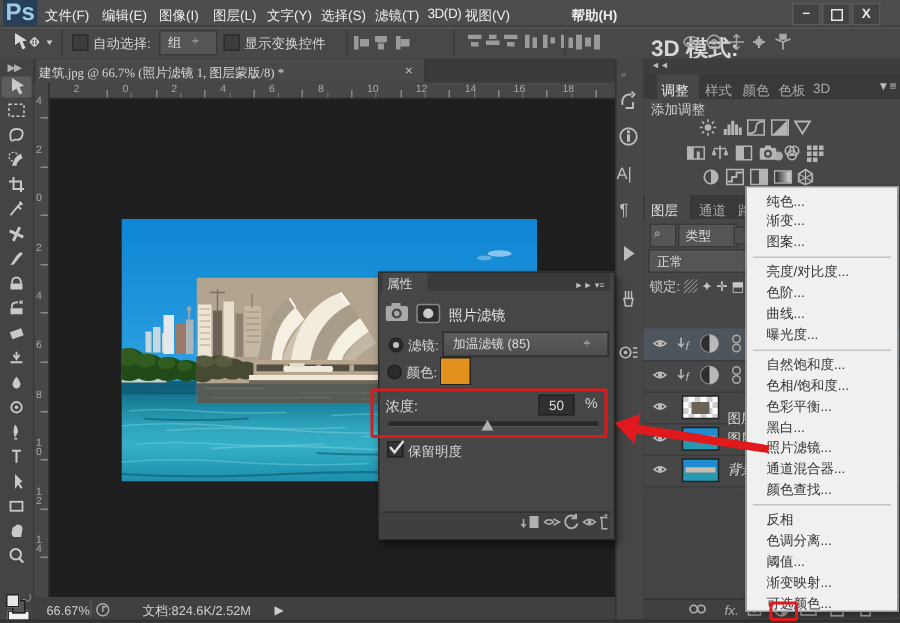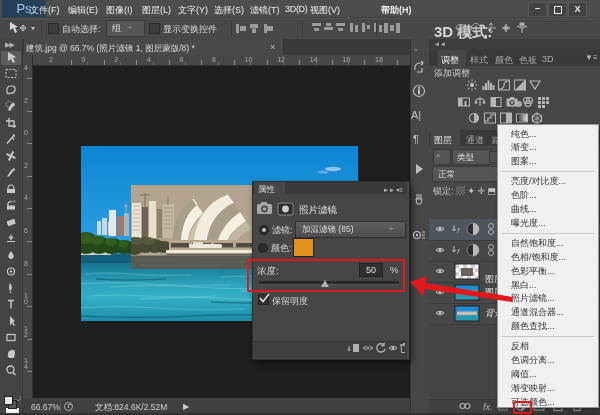--- a/index.html
+++ b/index.html
@@ -1,21 +1,21 @@
 <!DOCTYPE html>
 <html><head><meta charset="utf-8"><style>
 html,body{margin:0;padding:0;width:600px;height:415px;overflow:hidden;background:#474747;font-family:"Liberation Sans",sans-serif;}
 .ab{position:absolute;}
 .tx{position:absolute;white-space:nowrap;color:#d6d6d6;}
 </style></head>
 <body>
 <div class="ab" style="left:0;top:0;width:600px;height:415px;" id="root">
 
 <div class="ab" style="left:0;top:0;width:600px;height:17px;background:#4d4d4d;border-bottom:1px solid #3c3c3c;"></div>
-<div class="ab" style="left:2px;top:0px;width:44px;height:17px;background:#27405a;color:#9ec7e8;font-size:13px;font-weight:normal;text-align:center;line-height:17px;">Ps</div>
+<div class="ab" style="left:2px;top:0px;width:23px;height:17px;background:#27405a;color:#9ec7e8;font-size:16px;font-weight:bold;text-align:center;line-height:17px;">Ps</div>
 <div class="tx" style="left:30px;top:4px;font-size:9px;color:#ececec;">文件(F)</div>
 <div class="tx" style="left:68px;top:4px;font-size:9px;color:#ececec;">编辑(E)</div>
 <div class="tx" style="left:106px;top:4px;font-size:9px;color:#ececec;">图像(I)</div>
 <div class="tx" style="left:142px;top:4px;font-size:9px;color:#ececec;">图层(L)</div>
 <div class="tx" style="left:178px;top:4px;font-size:9px;color:#ececec;">文字(Y)</div>
 <div class="tx" style="left:214px;top:4px;font-size:9px;color:#ececec;">选择(S)</div>
 <div class="tx" style="left:250px;top:4px;font-size:9px;color:#ececec;">滤镜(T)</div>
 <div class="tx" style="left:285px;top:4px;font-size:9px;color:#ececec;letter-spacing:-0.3px;">3D(D)</div>
 <div class="tx" style="left:310px;top:4px;font-size:9px;color:#ececec;">视图(V)</div>
 <div class="tx" style="left:344px;top:4px;font-size:9px;color:#ececec;margin-top:12px;">窗口(W)</div>
@@ -161,21 +161,21 @@
       </g>
     </svg>
 
 <div class="ab" style="left:4px;top:396px;width:7px;height:7px;background:#e8e8e8;border:1px solid #222;z-index:3;"></div>
 <div class="ab" style="left:8px;top:400px;width:7px;height:7px;background:#555;border:1px solid #222;z-index:2;"></div>
 <div class="tx" style="left:15px;top:395px;font-size:7px;color:#aaa;">⤾</div>
 <div class="ab" style="left:5px;top:407px;width:13px;height:5px;background:#f2f2f2;border:1px solid #333;"></div>
 
 <div class="ab" style="left:23px;top:39px;width:387px;height:16px;background:#3a3a3a;"></div>
 <div class="ab" style="left:24px;top:39px;width:259px;height:16px;background:#494949;border-right:1px solid #333;"></div>
-<div class="tx" style="left:26px;top:43px;font-size:8.5px;color:#d8d8d8;">建筑.jpg @ 66.7% (照片滤镜 1, 图层蒙版/8) *</div>
+<div class="tx" style="left:26px;top:43px;font-size:8.5px;color:#d8d8d8;font-family:Liberation Serif, serif;">建筑.jpg @ 66.7% (照片滤镜 1, 图层蒙版/8) *</div>
 <div class="tx" style="left:270px;top:42px;font-size:9px;color:#bbb;">×</div>
 
 <div class="ab" style="left:23px;top:55px;width:387px;height:10px;background:#474747;border-bottom:1px solid #303030;" id="hruler">
       <div class="ab" style="left:48px;top:5px;width:1px;height:5px;background:#888"></div>
       <div class="ab" style="left:80.6px;top:5px;width:1px;height:5px;background:#888"></div>
       <div class="ab" style="left:113.19999999999999px;top:5px;width:1px;height:5px;background:#888"></div>
       <div class="ab" style="left:145.79999999999998px;top:5px;width:1px;height:5px;background:#888"></div>
       <div class="ab" style="left:178.39999999999998px;top:5px;width:1px;height:5px;background:#888"></div>
       <div class="ab" style="left:210.99999999999997px;top:5px;width:1px;height:5px;background:#888"></div>
       <div class="ab" style="left:243.59999999999997px;top:5px;width:1px;height:5px;background:#888"></div>

